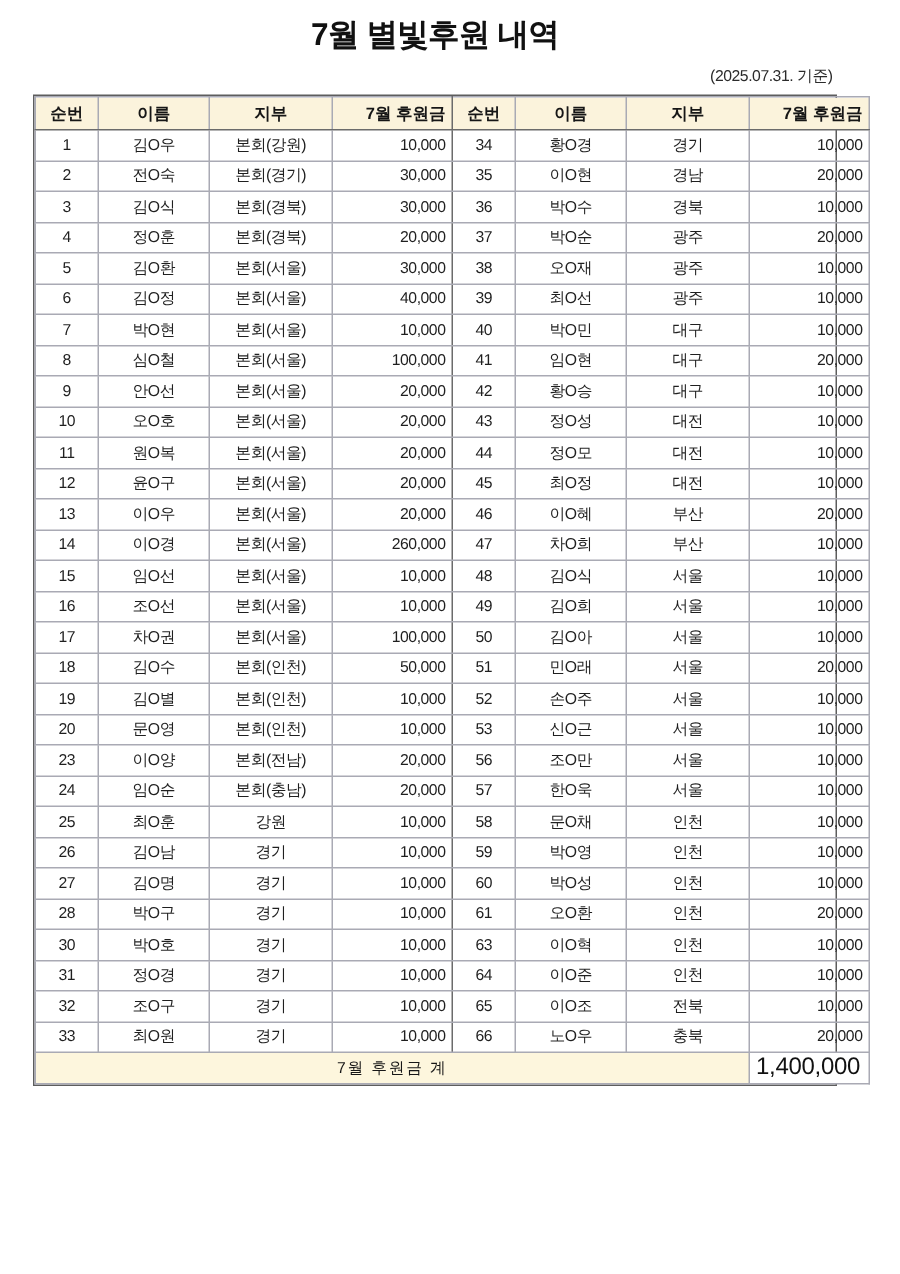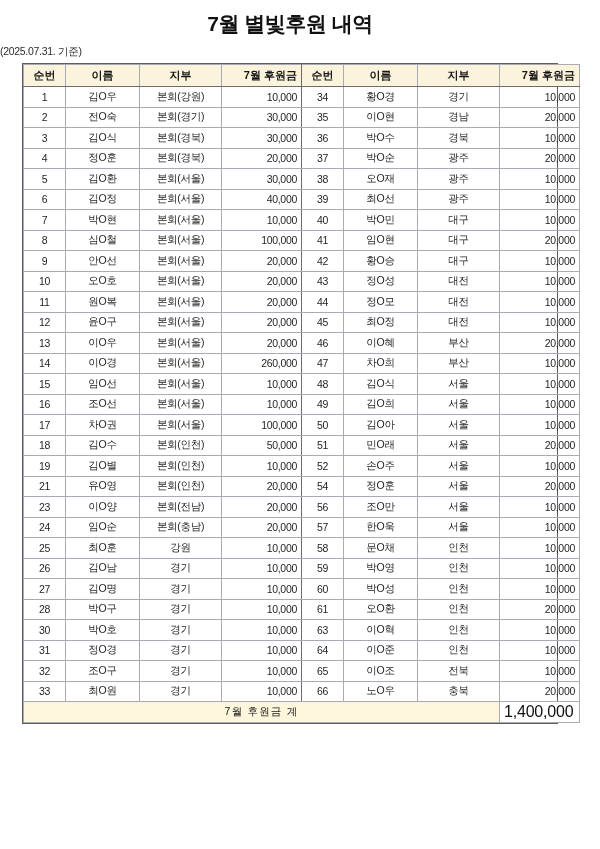--- a/index.html
+++ b/index.html
@@ -25,20 +25,21 @@
     text-align: center;
     font-size: 21px;
     font-weight: bold;
     letter-spacing: -0.5px;
     color: #111111;
     margin: 0;
     padding-top: 11px;
     line-height: 1.2;
   }
   .asof-wrap {
+    text-align: right;
     padding-right: 25px;
     margin-top: 5px;
     height: 16px;
   }
   .asof {
     font-size: 10.5px;
     color: #2b2b2b;
     letter-spacing: -0.3px;
     font-weight: 500;
   }
@@ -310,28 +311,28 @@
             <td class="c-no">19</td>
             <td class="c-name">김O별</td>
             <td class="c-br">본회(인천)</td>
             <td class="c-amt sep-left">10,000</td>
             <td class="c-no sep-right">52</td>
             <td class="c-name">손O주</td>
             <td class="c-br">서울</td>
             <td class="c-amt">10,000</td>
           </tr>
           <tr>
-            <td class="c-no">21</td>
-            <td class="c-name">유O영</td>
+            <td class="c-no">20</td>
+            <td class="c-name">문O영</td>
             <td class="c-br">본회(인천)</td>
-            <td class="c-amt sep-left">20,000</td>
-            <td class="c-no sep-right">54</td>
-            <td class="c-name">정O훈</td>
-            <td class="c-br">서울</td>
-            <td class="c-amt">20,000</td>
+            <td class="c-amt sep-left">10,000</td>
+            <td class="c-no sep-right">53</td>
+            <td class="c-name">신O근</td>
+            <td class="c-br">서울</td>
+            <td class="c-amt">10,000</td>
           </tr>
           <tr>
             <td class="c-no">23</td>
             <td class="c-name">이O양</td>
             <td class="c-br">본회(전남)</td>
             <td class="c-amt sep-left">20,000</td>
             <td class="c-no sep-right">56</td>
             <td class="c-name">조O만</td>
             <td class="c-br">서울</td>
             <td class="c-amt">10,000</td>

